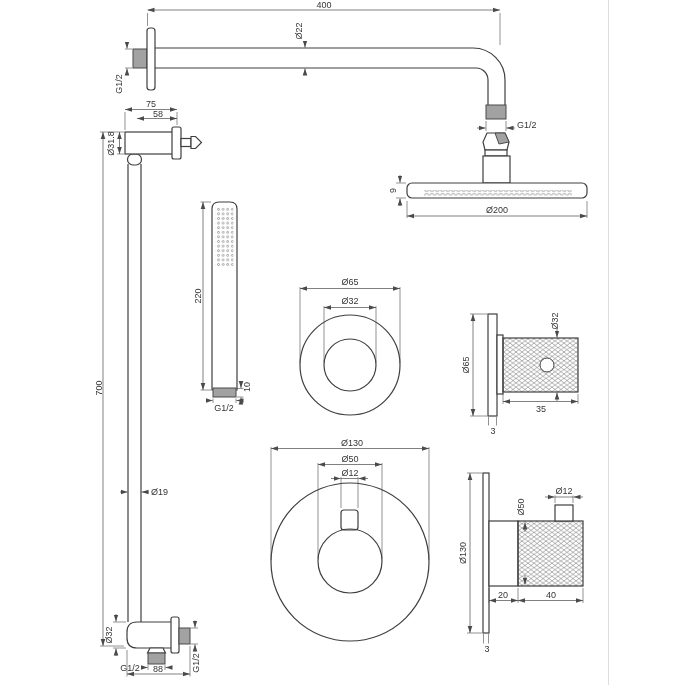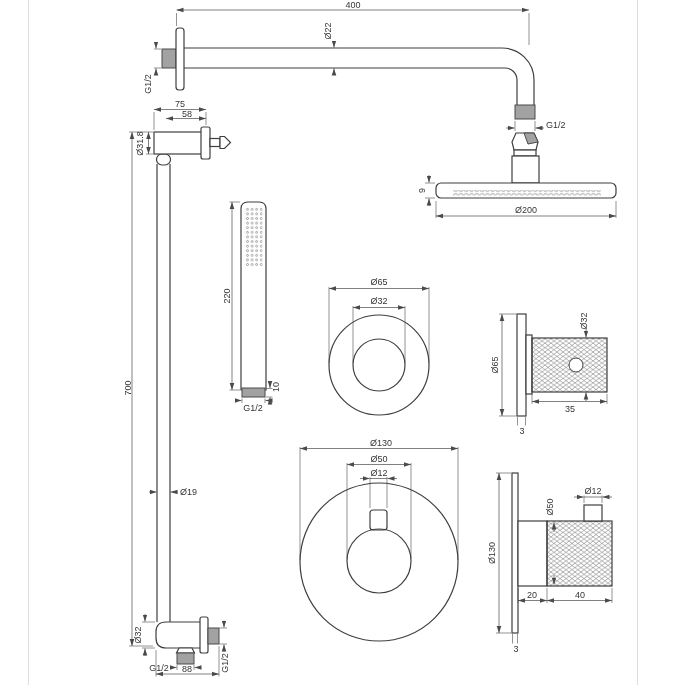--- a/index.html
+++ b/index.html
@@ -1,16 +1,16 @@
 <!DOCTYPE html>
 <html><head>
 <meta charset="utf-8">
 <style>
   html,body{margin:0;padding:0;background:#fff;}
-  .canvas{position:relative;width:608px;height:685px;background:#ffffff;outline:1px solid #dddddd;overflow:hidden;font-family:"Liberation Sans",sans-serif;margin-left:29px;}
+  .canvas{position:relative;width:608px;height:685px;background:#ffffff;outline:1px solid #dddddd;overflow:hidden;font-family:"Liberation Sans",sans-serif;}
   svg{position:absolute;left:0;top:0;}
   .geo{stroke:#3f3f3f;stroke-width:1.2;fill:none;}
   .geow{stroke:#3f3f3f;stroke-width:1.2;fill:#ffffff;}
   .metal{stroke:#4a4a4a;stroke-width:1;fill:#a2a2a2;}
   .dim{stroke:#4a4a4a;stroke-width:0.7;fill:none;}
   .ext{stroke:#4a4a4a;stroke-width:0.6;fill:none;}
   text{font-family:"Liberation Sans",sans-serif;font-size:9px;fill:#353535;}
   .mid{text-anchor:middle;}
 </style>
 </head>

